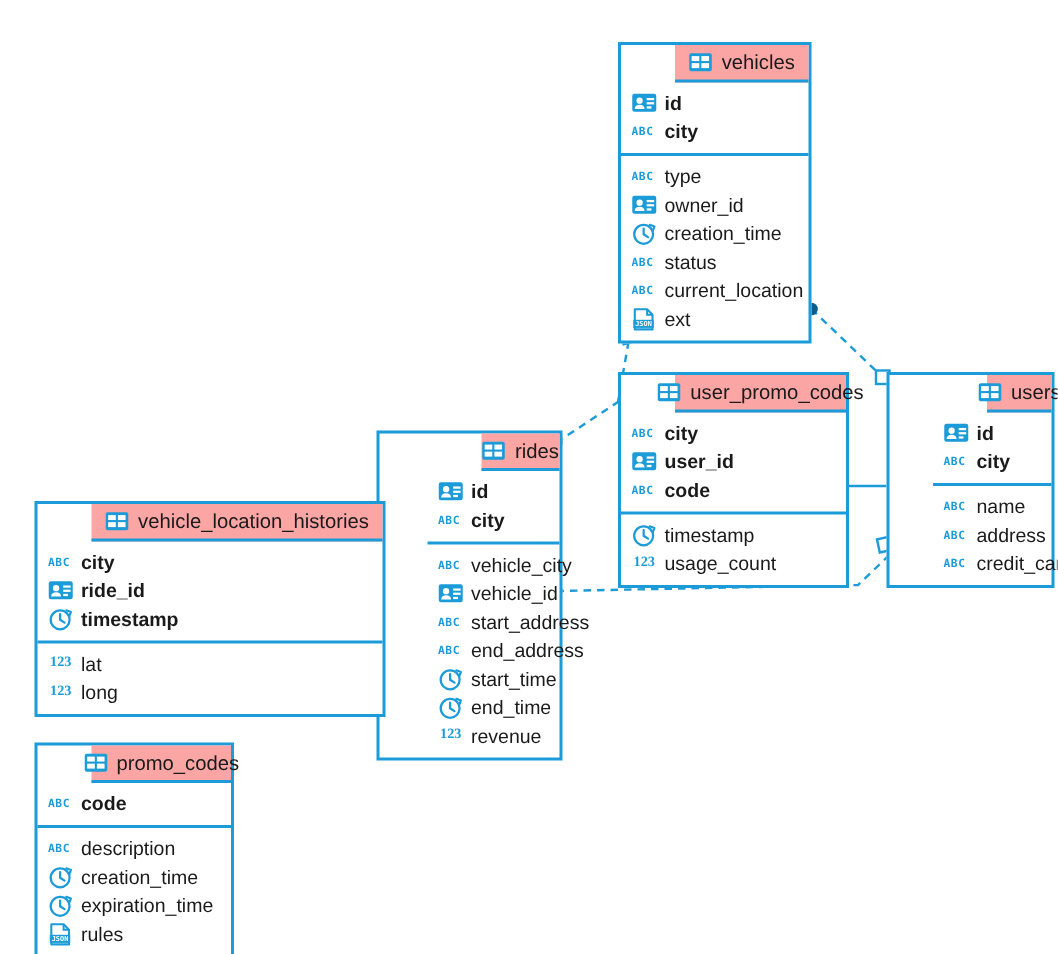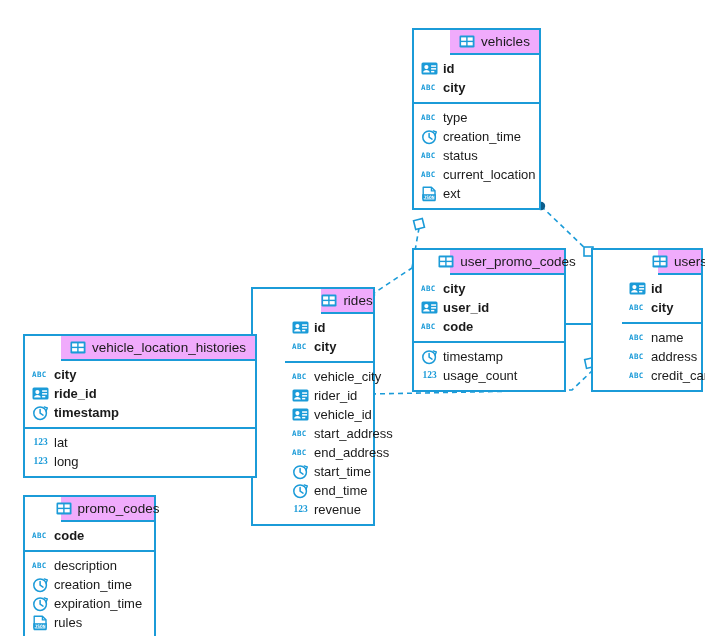--- a/index.html
+++ b/index.html
@@ -21,21 +21,21 @@
     box-sizing:border-box;
     border:2px solid #1B9BD8;
     background:#ffffff;
   }
   .tbl-head{
     box-sizing:border-box;
     height:25px;
     display:flex;align-items:center;justify-content:center;
     gap:6px;
     border-bottom:2px solid #1B9BD8;
-    background:#f0abfc;
+    background:#fca5a5;
     padding:0 6px;
     margin-left:36px;
   }
   .tbl-title{
     font-size:13.5px;
     color:#1a1a1a;
     white-space:nowrap;
     line-height:1;
   }
   .sect{box-sizing:border-box;padding:4px 0 5px 0;}
@@ -137,20 +137,33 @@
           <span>city</span>
         </div>
       </div>
       <div class="sect">
         <div class="col">
           <span class="abc">ABC</span>
           <span>type</span>
         </div>
         <div class="col">
           <span class="ico">
+            <svg width="17" height="15" viewBox="0 0 17 15" xmlns="http://www.w3.org/2000/svg">
+              <rect x="0.5" y="1.5" width="16" height="12" rx="1.5" fill="#1B9BD8"></rect>
+              <circle cx="5.4" cy="6.1" r="2.1" fill="#fff"></circle>
+              <path d="M2.1 11.6c0-1.8 1.5-2.7 3.3-2.7s3.3 0.9 3.3 2.7z" fill="#fff"></path>
+              <rect x="10.1" y="4.3" width="5" height="1.5" fill="#fff"></rect>
+              <rect x="10.1" y="7.1" width="5" height="1.5" fill="#fff"></rect>
+              <rect x="10.1" y="9.9" width="3.2" height="1.5" fill="#fff"></rect>
+            </svg>
+          </span>
+          <span>owner_id</span>
+        </div>
+        <div class="col">
+          <span class="ico">
             <svg width="17" height="16" viewBox="0 0 17 16" xmlns="http://www.w3.org/2000/svg">
               <circle cx="8.1" cy="8.2" r="6.3" fill="#fff" stroke="#1B9BD8" stroke-width="1.5"></circle>
               <path d="M8.1 4.4 V8.2 L11 10.1" fill="none" stroke="#1B9BD8" stroke-width="1.5" stroke-linecap="round"></path>
               <path d="M12.2 1.9 l3.1 1.1 -1.2 3" fill="none" stroke="#1B9BD8" stroke-width="1.4" stroke-linecap="round" stroke-linejoin="round"></path>
             </svg>
           </span>
           <span>creation_time</span>
         </div>
         <div class="col">
           <span class="abc">ABC</span>
@@ -314,33 +327,20 @@
           <span class="ico">
             <svg width="17" height="15" viewBox="0 0 17 15" xmlns="http://www.w3.org/2000/svg">
               <rect x="0.5" y="1.5" width="16" height="12" rx="1.5" fill="#1B9BD8"></rect>
               <circle cx="5.4" cy="6.1" r="2.1" fill="#fff"></circle>
               <path d="M2.1 11.6c0-1.8 1.5-2.7 3.3-2.7s3.3 0.9 3.3 2.7z" fill="#fff"></path>
               <rect x="10.1" y="4.3" width="5" height="1.5" fill="#fff"></rect>
               <rect x="10.1" y="7.1" width="5" height="1.5" fill="#fff"></rect>
               <rect x="10.1" y="9.9" width="3.2" height="1.5" fill="#fff"></rect>
             </svg>
           </span>
-          <span>rider_id</span>
-        </div>
-        <div class="col">
-          <span class="ico">
-            <svg width="17" height="15" viewBox="0 0 17 15" xmlns="http://www.w3.org/2000/svg">
-              <rect x="0.5" y="1.5" width="16" height="12" rx="1.5" fill="#1B9BD8"></rect>
-              <circle cx="5.4" cy="6.1" r="2.1" fill="#fff"></circle>
-              <path d="M2.1 11.6c0-1.8 1.5-2.7 3.3-2.7s3.3 0.9 3.3 2.7z" fill="#fff"></path>
-              <rect x="10.1" y="4.3" width="5" height="1.5" fill="#fff"></rect>
-              <rect x="10.1" y="7.1" width="5" height="1.5" fill="#fff"></rect>
-              <rect x="10.1" y="9.9" width="3.2" height="1.5" fill="#fff"></rect>
-            </svg>
-          </span>
           <span>vehicle_id</span>
         </div>
         <div class="col">
           <span class="abc">ABC</span>
           <span>start_address</span>
         </div>
         <div class="col">
           <span class="abc">ABC</span>
           <span>end_address</span>
         </div>

